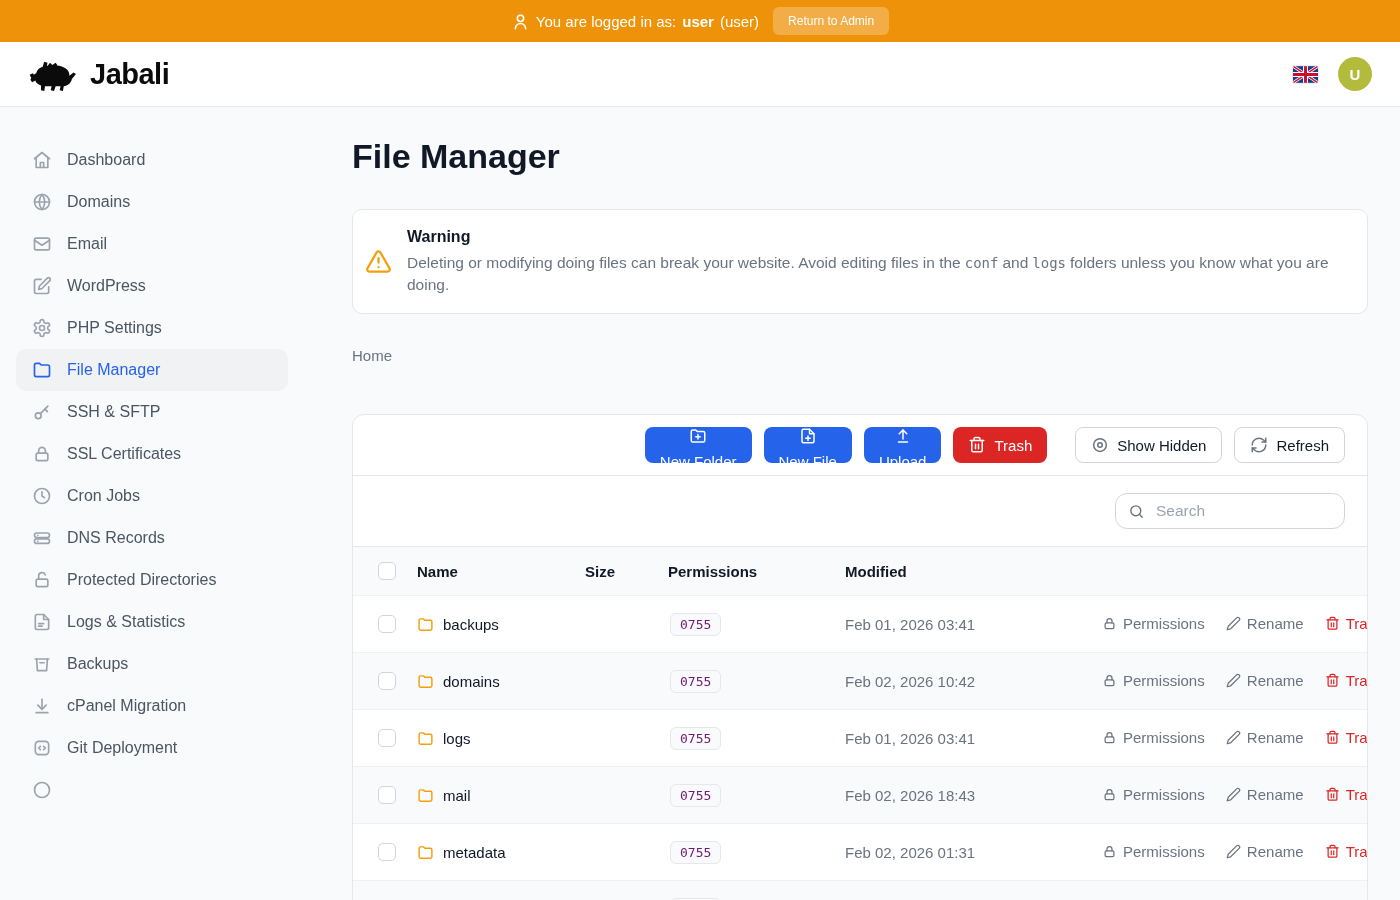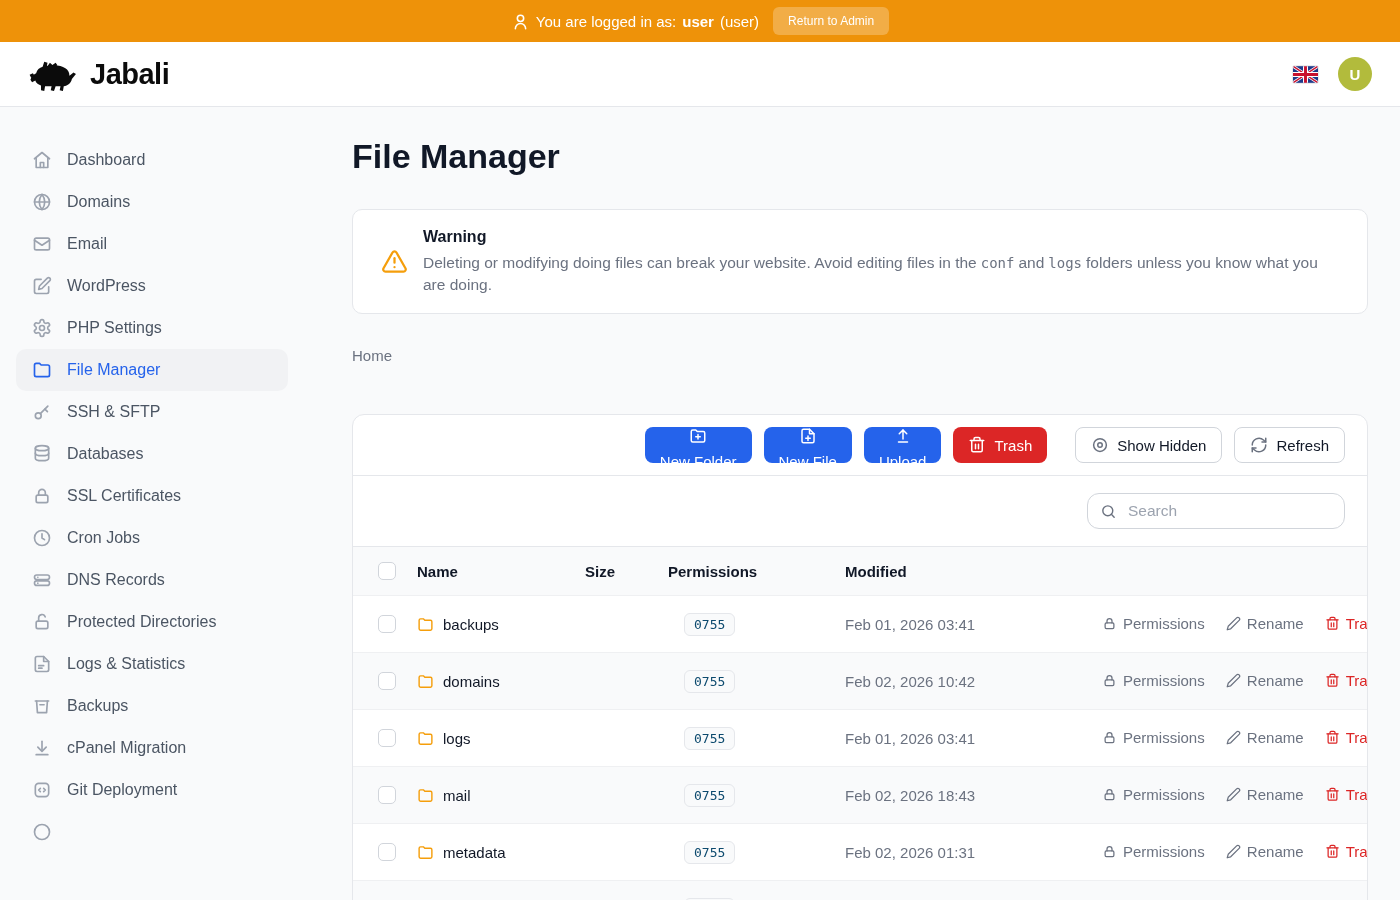--- a/index.html
+++ b/index.html
@@ -55,21 +55,21 @@
   .nav-item .icon { color:#9ca3af; }
   .nav-item.active { background:#f1f2f4; color:#2563eb; }
   .nav-item.active .icon { color:#2563eb; }
 
   
   .main { flex:1; padding:30px 32px 0 48px; }
   h1.page-title { margin:0 0 34px; font-size:34px; line-height:38px; font-weight:700; }
 
   .warning-card {
     background:#fff; border:1px solid #e5e7eb; border-radius:10px;
-    padding:18px 28px; display:flex; align-items:center; gap:15px;
+    padding:18px 12px; display:flex; align-items:center; gap:15px;
   }
   .warning-card .icon { color:#f59e0b; }
   .warning-title { font-weight:700; font-size:16px; margin-bottom:6px; }
   .warning-text { color:#6b7280; font-size:15.5px; line-height:21px; }
   .code {
     font-family:"DejaVu Sans Mono","Liberation Mono",monospace;
     font-size:14px; margin:0 4px; color:#6b7280;
   }
 
   .breadcrumb { margin:33px 0 50px; color:#6b7280; font-size:15px; }
@@ -90,21 +90,21 @@
     border:none; font-family:inherit;
   }
   .btn-primary { background:#2563eb; color:#fff;flex-direction:column; }
   .btn-danger  { background:#dc2626; color:#fff; }
   .btn-outline { background:#fff; color:#111827; border:1px solid #d1d5db; }
   .btn-outline .icon { color:#6b7280; }
   .gap-left { margin-left:16px; }
 
   .search-row { display:flex; justify-content:flex-end; padding:17px 22px; }
   .search-box {
-    width:258px; height:36px; border:1px solid #d1d5db; border-radius:12px;
+    width:230px; height:36px; border:1px solid #d1d5db; border-radius:12px;
     display:flex; align-items:center; gap:9px; padding:0 12px; background:#fff;
   }
   .search-box .icon { color:#6b7280; }
   .search-box input {
     border:none; outline:none; width:100%; font-size:15.5px; background:transparent;
     font-family:inherit; color:#111827;
   }
   .search-box input::placeholder { color:#9ca3af; }
 
   table.files { width:100%; border-collapse:collapse; table-layout:fixed; font-size:15px; }
@@ -122,22 +122,22 @@
   input[type="checkbox"] {
     appearance:none; -webkit-appearance:none; width:18px; height:18px;
     border:1.5px solid #d1d5db; border-radius:5px; background:#fff; margin:0; cursor:pointer;
     display:block;
   }
   .name-cell { display:flex; align-items:center; gap:9px; padding-left:12px; }
   .name-cell .icon { color:#f59e0b; }
   .fname { color:#111827; cursor:pointer; }
   .perm-badge {
     display:inline-block; font-family:"DejaVu Sans Mono","Liberation Mono",monospace;
-    font-size:13px; color:#0c4a6e; background:#f9fafb; border:1px solid #e5e7eb;
-    border-radius:6px; padding:3px 9px; margin-left:16px;
+    font-size:13px; color:#701a75; background:#f9fafb; border:1px solid #e5e7eb;
+    border-radius:6px; padding:3px 9px; margin-left:2px;
   }
   .mod-cell { color:#6b7280; }
   .actions-cell { text-align:right; padding-right:25px; white-space:nowrap; }
   .action {
     display:inline-flex; align-items:center; gap:6px; margin-left:17px;
     color:#6b7280; cursor:pointer; text-decoration:none; font-size:15px;
   }
   .action.danger { color:#dc2626; }
 </style>
 </head>
@@ -233,28 +233,20 @@
 
     <a class="nav-item">
       <svg class="icon" width="20" height="20" viewBox="0 0 24 24" fill="none" stroke="currentColor" stroke-width="2" stroke-linecap="round" stroke-linejoin="round">
           <circle cx="7.5" cy="16.5" r="3.5"></circle>
           <path d="m10 14 9-9"></path>
           <path d="m15.5 8.5 3 3"></path>
         </svg>
       <span>SSH &amp; SFTP</span>
     </a>
 
-    <a class="nav-item">
-      <svg class="icon" width="20" height="20" viewBox="0 0 24 24" fill="none" stroke="currentColor" stroke-width="2" stroke-linecap="round" stroke-linejoin="round">
-          <ellipse cx="12" cy="5" rx="8" ry="3"></ellipse>
-          <path d="M4 5v6c0 1.7 3.6 3 8 3s8-1.3 8-3V5"></path>
-          <path d="M4 11v6c0 1.7 3.6 3 8 3s8-1.3 8-3v-6"></path>
-        </svg>
-      <span>Databases</span>
-    </a>
 
     <a class="nav-item">
       <svg class="icon" width="20" height="20" viewBox="0 0 24 24" fill="none" stroke="currentColor" stroke-width="2" stroke-linecap="round" stroke-linejoin="round">
           <rect x="5" y="11" width="14" height="9" rx="2"></rect>
           <path d="M8 11V8a4 4 0 0 1 8 0v3"></path>
         </svg>
       <span>SSL Certificates</span>
     </a>
 
     <a class="nav-item">

